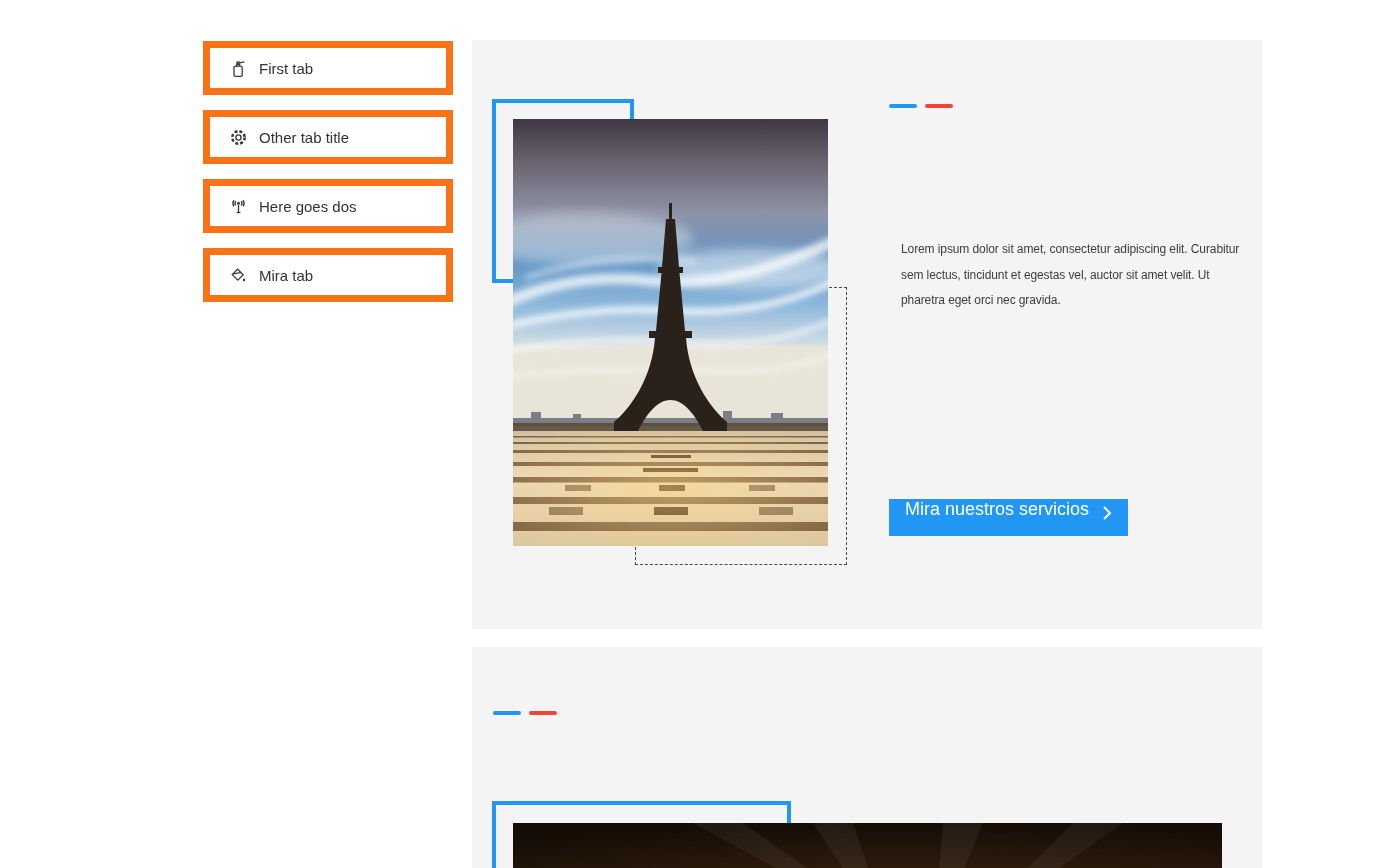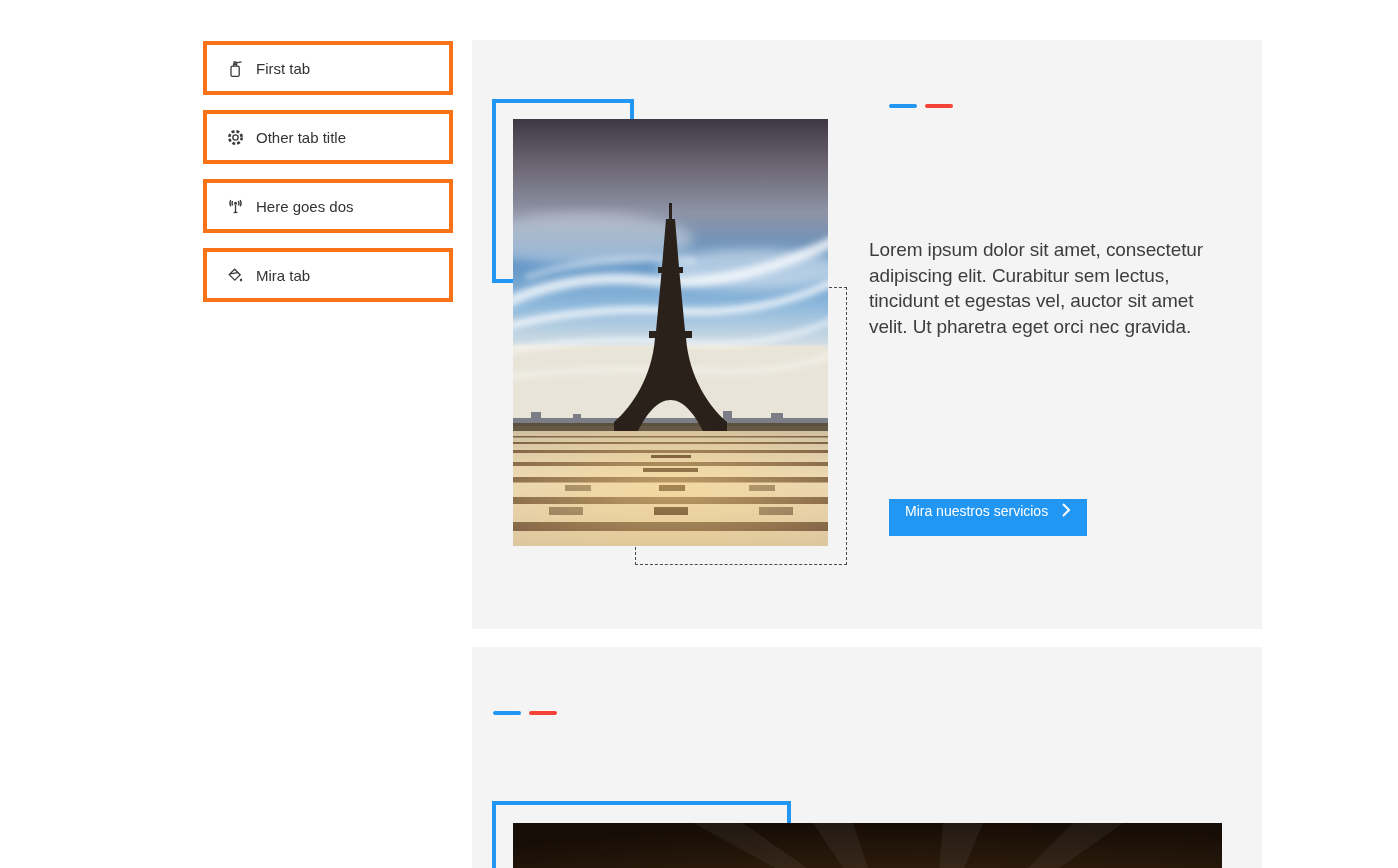--- a/index.html
+++ b/index.html
@@ -8,21 +8,21 @@
     position:relative; width:1398px; height:868px; overflow:hidden;
     background:#ffffff;
     font-family:"Liberation Sans", sans-serif;
     color:#3d3d3d;
   }
   
   .tabs { position:absolute; left:203px; top:41px; width:250px; }
   .tab {
     display:flex; align-items:center;
     width:250px; height:54px; margin-bottom:15px;
-    background:#ffffff; border:4px solid #f97316;
+    background:#ffffff; border:7px solid #f97316;
     padding-left:19px; cursor:pointer;
   }
   .tab .ticon { width:19px; height:19px; flex:0 0 19px; margin-right:11px; display:flex; align-items:center; justify-content:center; }
   .tab .ticon svg { width:19px; height:19px; stroke:#3a3a3a; fill:none; stroke-width:1.3; }
   .tab .tlabel { font-size:15px; color:#333333; }
   
   .section {
     position:absolute; left:472px; width:790px; background:#f4f4f4; overflow:hidden;
   }
   #section1 { top:40px;  height:589px; }
@@ -36,31 +36,31 @@
   #frame1 { left:20px; top:59px; width:142px; height:184px; }
   #dotted1 { position:absolute; left:163px; top:247px; width:212px; height:278px; border:1px dashed #4a4a4a; }
   .photo { position:absolute; display:block; }
   #photo1 { left:41px; top:79px; width:315px; height:427px; }
   #dashes1 { left:417px; top:64px; }
   #dashes2 { left:21px; top:64px; }
   #frame2 { left:20px; top:154px; width:299px; height:120px; }
   #photo2 { left:41px; top:176px; width:709px; height:120px; }
   
   .para {
-    position:absolute; left:397px; width:350px;
-    font-size:19px; line-height:25.5px; color:#3d3d3d; letter-spacing:-0.1px;
+    position:absolute; left:429px; width:350px;
+    font-size:12px; line-height:25.5px; color:#3d3d3d; letter-spacing:-0.1px;
   }
   #para1 { top:197px; }
   #para2 { top:317px; }
   .cta {
     position:absolute; left:417px; top:459px;
-    display:inline-flex; align-items:flex-start; gap:14px;
-    height:37px; padding:4px 16px;
+    display:inline-flex; align-items:flex-end; gap:14px;
+    height:37px; padding:16px 16px;
     background:#2196f3; color:#ffffff; border:none; cursor:pointer;
-    font-family:"Liberation Sans", sans-serif; font-size:14px;
+    font-family:"Liberation Sans", sans-serif; font-size:18px;
   }
   .cta svg { width:9px; height:14px; stroke:#ffffff; stroke-width:2; fill:none; }
 </style>
 </head>
 <body>
 
 <div id="screen">
 
   <div class="tabs">
     <div class="tab">

